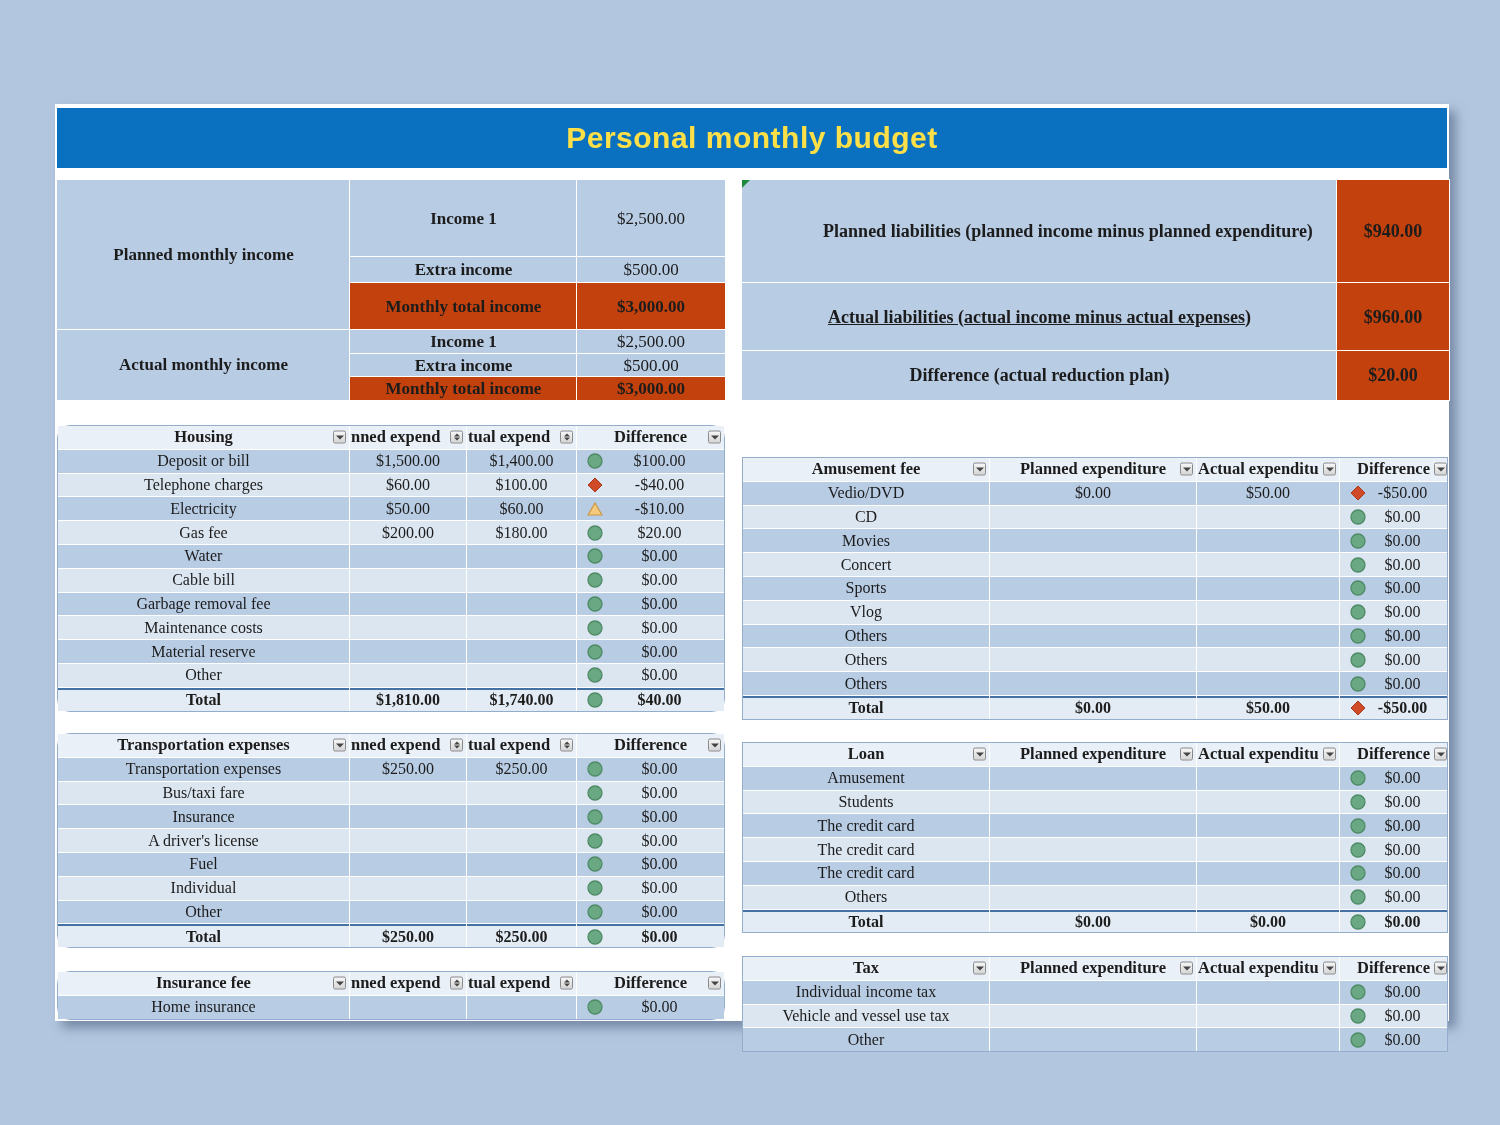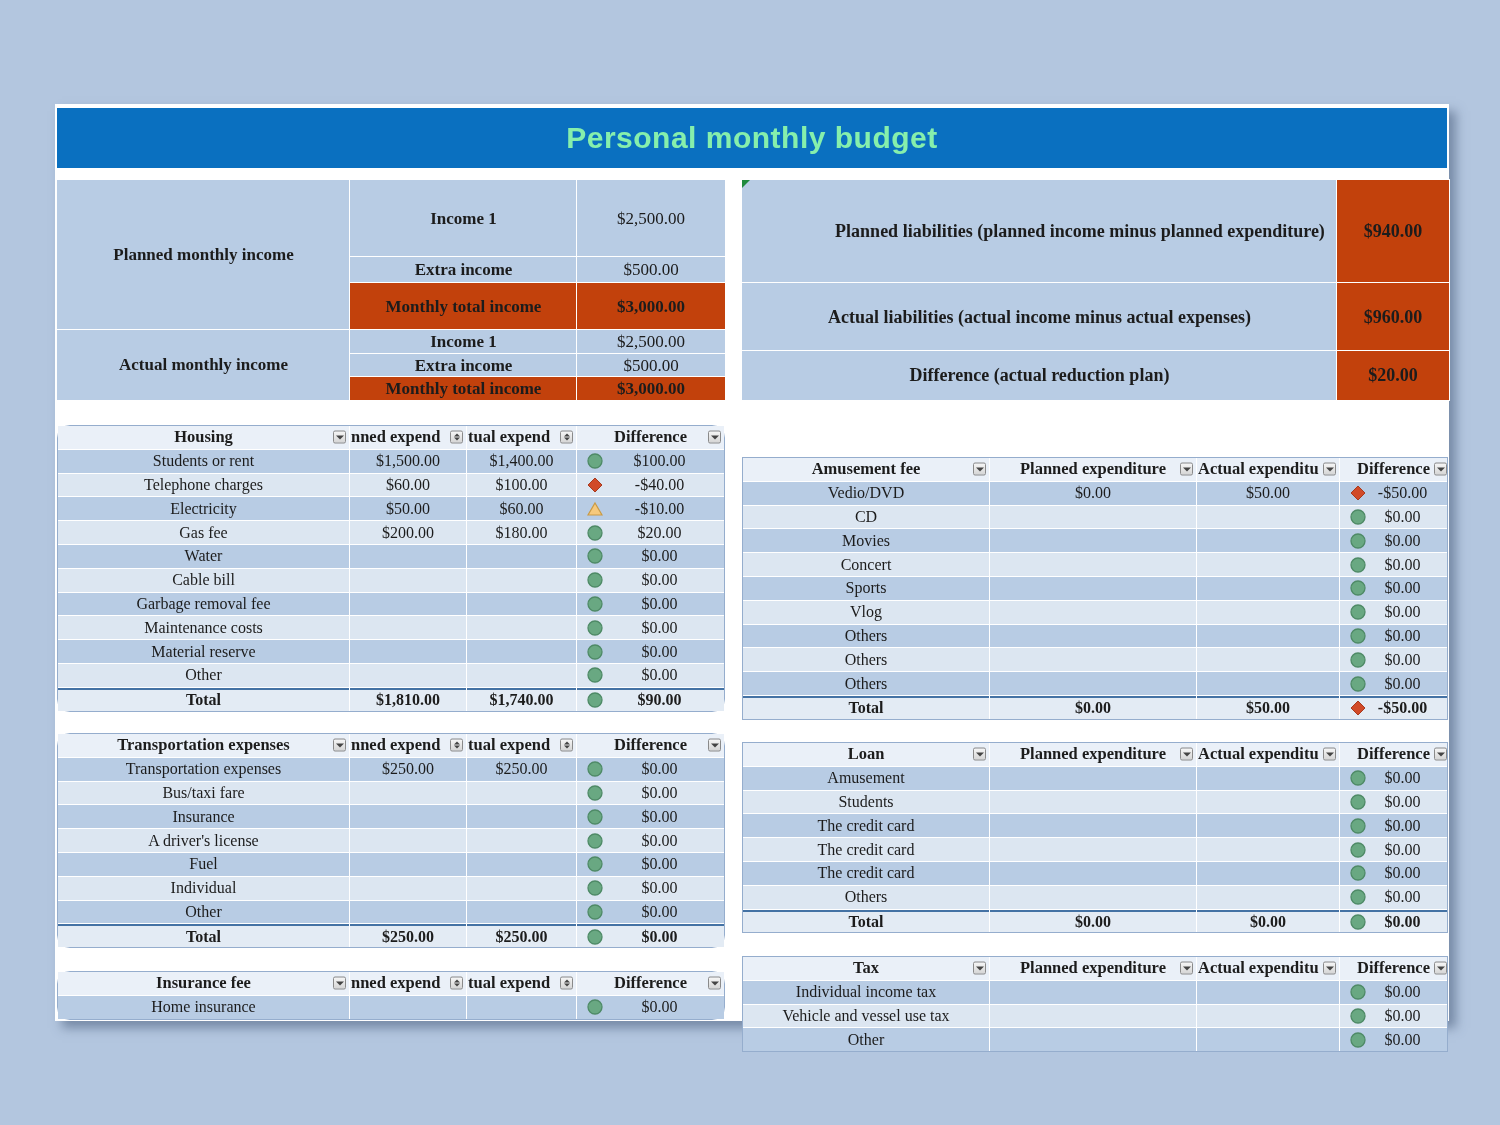--- a/index.html
+++ b/index.html
@@ -12,21 +12,21 @@
   .sheet{
     position:absolute;left:55px;top:104px;width:1394px;height:917px;
     background:#ffffff;
     box-shadow:7px 7px 10px rgba(70,90,120,.55);
   }
   .titlebar{
     position:absolute;left:2px;top:4px;width:1390px;height:60px;
     background:#0a70c0;display:flex;align-items:center;justify-content:center;
   }
   .titlebar span{
-    color:#86efac;font-family:"Liberation Sans","DejaVu Sans",sans-serif;
+    color:#fde047;font-family:"Liberation Sans","DejaVu Sans",sans-serif;
     font-weight:bold;font-size:30px;letter-spacing:.5px;
   }
   
   .cell{
     position:absolute;display:flex;align-items:center;justify-content:center;
     background:#b8cce4;font-size:17px;box-shadow:0 0 0 1px #ffffff;
   }
   .cell.bold{font-weight:bold;}
   .cell.pink{background:#c2410c;}
   .cell .flag{
@@ -92,36 +92,36 @@
   <div class="cell bold pink" style="left:522px;top:179px;width:148px;height:47px;">$3,000.00</div>
 
   <div class="cell bold" style="left:2px;top:226px;width:293px;height:70px;">Actual monthly income</div>
   <div class="cell bold" style="left:295px;top:226px;width:227px;height:24px;">Income 1</div>
   <div class="cell" style="left:522px;top:226px;width:148px;height:24px;">$2,500.00</div>
   <div class="cell bold" style="left:295px;top:250px;width:227px;height:23px;">Extra income</div>
   <div class="cell" style="left:522px;top:250px;width:148px;height:23px;">$500.00</div>
   <div class="cell bold pink" style="left:295px;top:273px;width:227px;height:23px;">Monthly total income</div>
   <div class="cell bold pink" style="left:522px;top:273px;width:148px;height:23px;">$3,000.00</div>
 
-  <div class="cell bold" style="left:687px;top:76px;width:652px;height:103px;font-size:18px;padding-left:12px;">
+  <div class="cell bold" style="left:687px;top:76px;width:652px;height:103px;font-size:18px;">
     <i class="flag"></i>
     <span>Planned liabilities (planned income minus planned expenditure)</span>
   </div>
   <div class="cell bold pink" style="left:1282px;top:76px;width:112px;height:103px;font-size:18px;">$940.00</div>
-  <div class="cell bold" style="left:687px;top:179px;width:595px;height:68px;font-size:18px;">Actual liabilities (actual income minus actual expenses)</div>
+  <div class="cell bold" style="left:687px;top:179px;width:595px;height:68px;font-size:18px;text-decoration:underline;">Actual liabilities (actual income minus actual expenses)</div>
   <div class="cell bold pink" style="left:1282px;top:179px;width:112px;height:68px;font-size:18px;">$960.00</div>
   <div class="cell bold" style="left:687px;top:247px;width:595px;height:49px;font-size:18px;">Difference (actual reduction plan)</div>
   <div class="cell bold pink" style="left:1282px;top:247px;width:112px;height:49px;font-size:18px;">$20.00</div>
 
   <div class="tbl left" id="tbl-housing" style="left:2px;top:321px;">
       <div class="td th">Housing<span class="fbtn"></span></div>
       <div class="td th clip">nned expend<span class="fbtn spin"></span></div>
       <div class="td th clip">tual expend<span class="fbtn spin"></span></div>
       <div class="td th">Difference<span class="fbtn"></span></div>
-      <div class="td dark">Students or rent</div>
+      <div class="td dark">Deposit or bill</div>
       <div class="td dark">$1,500.00</div>
       <div class="td dark">$1,400.00</div>
       <div class="td diff dark">
         <span style="display: inline-flex; margin-left: 5px;">
           <svg width="16" height="16" viewBox="0 0 16 16">
             <circle cx="8" cy="8" r="7" fill="#69a882" stroke="#4e8a66" stroke-width="1.3"></circle>
           </svg>
         </span>
         <span class="val">$100.00</span>
       </div>
@@ -226,21 +226,21 @@
       </div>
       <div class="td total">Total</div>
       <div class="td total">$1,810.00</div>
       <div class="td total">$1,740.00</div>
       <div class="td diff total">
         <span style="display: inline-flex; margin-left: 5px;">
           <svg width="16" height="16" viewBox="0 0 16 16">
             <circle cx="8" cy="8" r="7" fill="#69a882" stroke="#4e8a66" stroke-width="1.3"></circle>
           </svg>
         </span>
-        <span class="val">$90.00</span>
+        <span class="val">$40.00</span>
       </div>
     </div>
   <div class="tbl left" id="tbl-transportation" style="left:2px;top:629px;">
       <div class="td th">Transportation expenses<span class="fbtn"></span></div>
       <div class="td th clip">nned expend<span class="fbtn spin"></span></div>
       <div class="td th clip">tual expend<span class="fbtn spin"></span></div>
       <div class="td th">Difference<span class="fbtn"></span></div>
       <div class="td dark">Transportation expenses</div>
       <div class="td dark">$250.00</div>
       <div class="td dark">$250.00</div>

